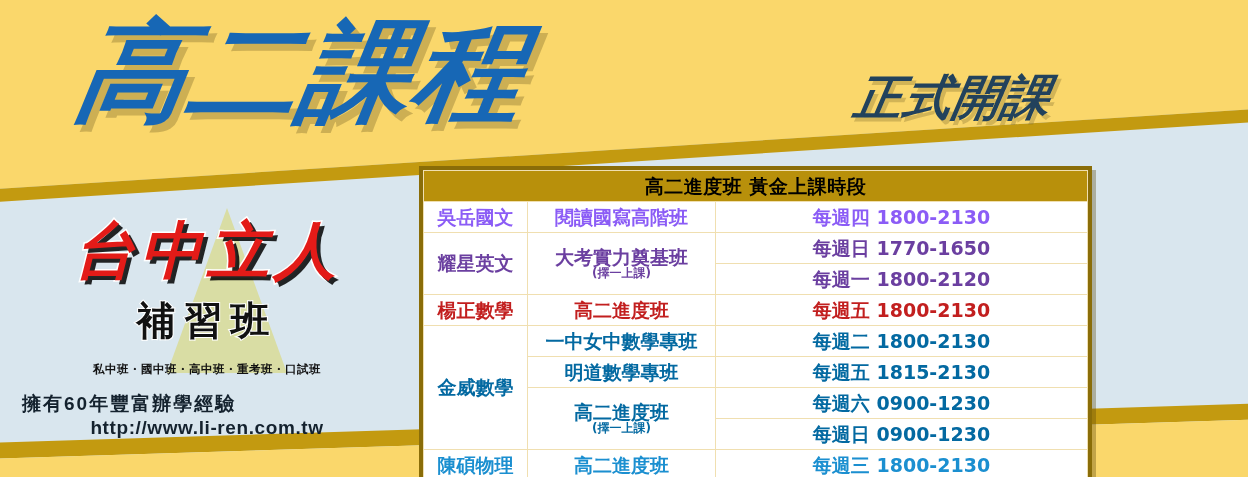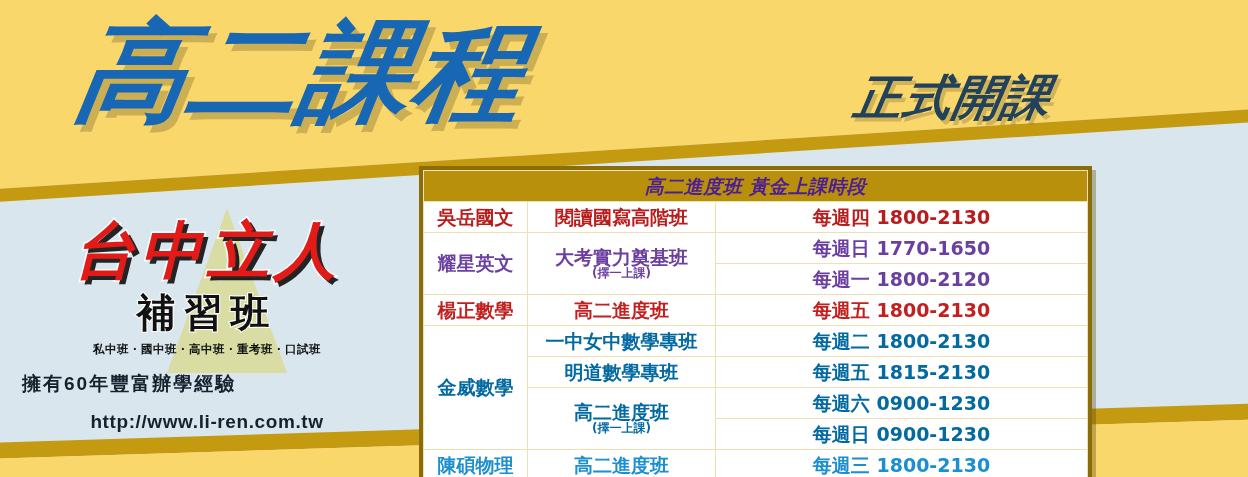--- a/index.html
+++ b/index.html
@@ -77,71 +77,71 @@
     font-family:"DejaVu Serif","Liberation Serif",serif;
     font-size:62px;font-weight:bold;font-style:italic;
     color:#e31b18;letter-spacing:5px;line-height:1;
     margin-top:24px;
     -webkit-text-stroke:3px #ffffff;
     paint-order:stroke fill;
     text-shadow:4px 4px 0 rgba(0,0,0,.85);
     white-space:nowrap;
   }
   .logo-cram{
-    position:relative;text-align:center;margin-top:4px;
+    position:relative;text-align:center;margin-top:12px;
     font-family:"DejaVu Sans","Liberation Sans",sans-serif;
     font-size:39px;font-weight:bold;color:#111;letter-spacing:8px;
     -webkit-text-stroke:2px #ffffff;
     paint-order:stroke fill;
     white-space:nowrap;
   }
   .logo-classes{
-    position:relative;text-align:center;margin-top:2px;
+    position:relative;text-align:center;margin-top:14px;
     font-size:11.5px;font-weight:bold;color:#111;letter-spacing:.5px;
     white-space:nowrap;
   }
   .logo-exp{
     position:relative;margin-top:14px;
     font-size:19px;font-weight:bold;color:#14222e;letter-spacing:2px;
     white-space:nowrap;
   }
   .logo-url{
-    position:relative;text-align:center;margin-top:14px;
+    position:relative;text-align:center;margin-top:0;
     font-size:19px;font-weight:bold;color:#14222e;letter-spacing:.6px;
     white-space:nowrap;
   }
 
   
   .table-shell{
     position:absolute;left:419px;top:166px;width:673px;
     border:4px solid #8a6d08;background:#ffffff;
     box-shadow:4px 4px 0 rgba(90,70,10,.35);
     box-sizing:border-box;
   }
   table.sched{border-collapse:collapse;width:100%;table-layout:fixed;}
   table.sched td{
     border:1px solid #f0dfb0;
     font-family:"DejaVu Sans","Liberation Sans",sans-serif;
     font-size:19px;font-weight:bold;text-align:center;
     padding:0;height:30px;line-height:1.08;
     white-space:nowrap;
   }
   td.thead{
-    background:#b8900b;color:#4c1d95;border:none;
+    background:#b8900b;color:#000000;border:none;
     font-size:18px;font-weight:bold;height:28px;
-    text-align:center;letter-spacing:.5px;font-style:italic;
+    text-align:center;letter-spacing:.5px;
   }
   .c-teacher{width:104px;}
   .c-course{width:188px;}
   .c-time{width:auto;}
   td.time{text-align:center;padding-right:28px;}
   .sub{font-size:12px;display:block;font-weight:bold;}
 
   
-  .col-gray{color:#b91c1c;margin-left:28px;}
+  .col-gray{color:#8b5cf6;margin-left:28px;}
   .col-purple{color:#6b3fa0;}
   .col-red{color:#c21f1f;}
   .col-green{color:#0369a1;}
   .col-blue{color:#1b8fd0;}
 </style>
 </head>
 <body>
 
 <div id="stage">
 

